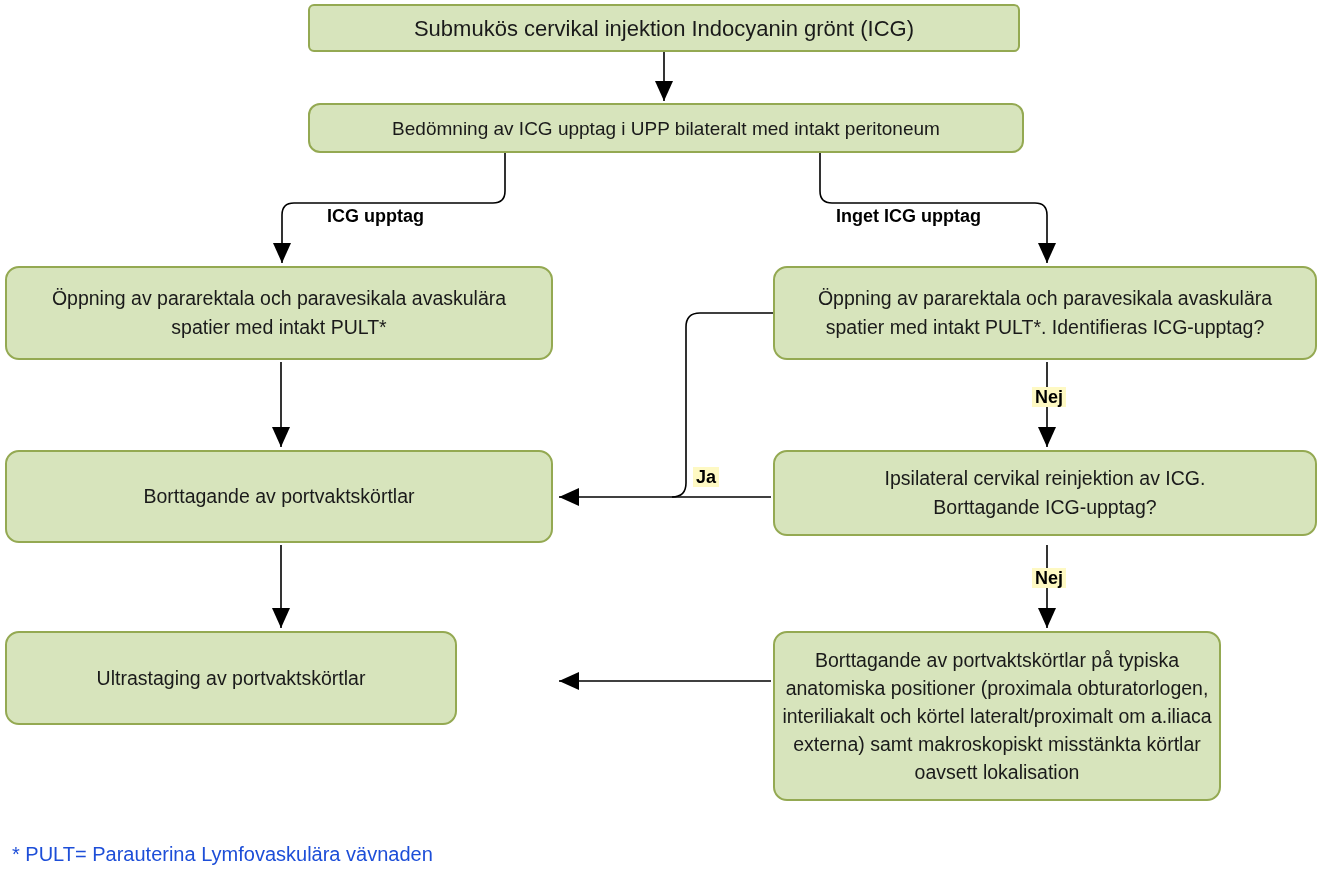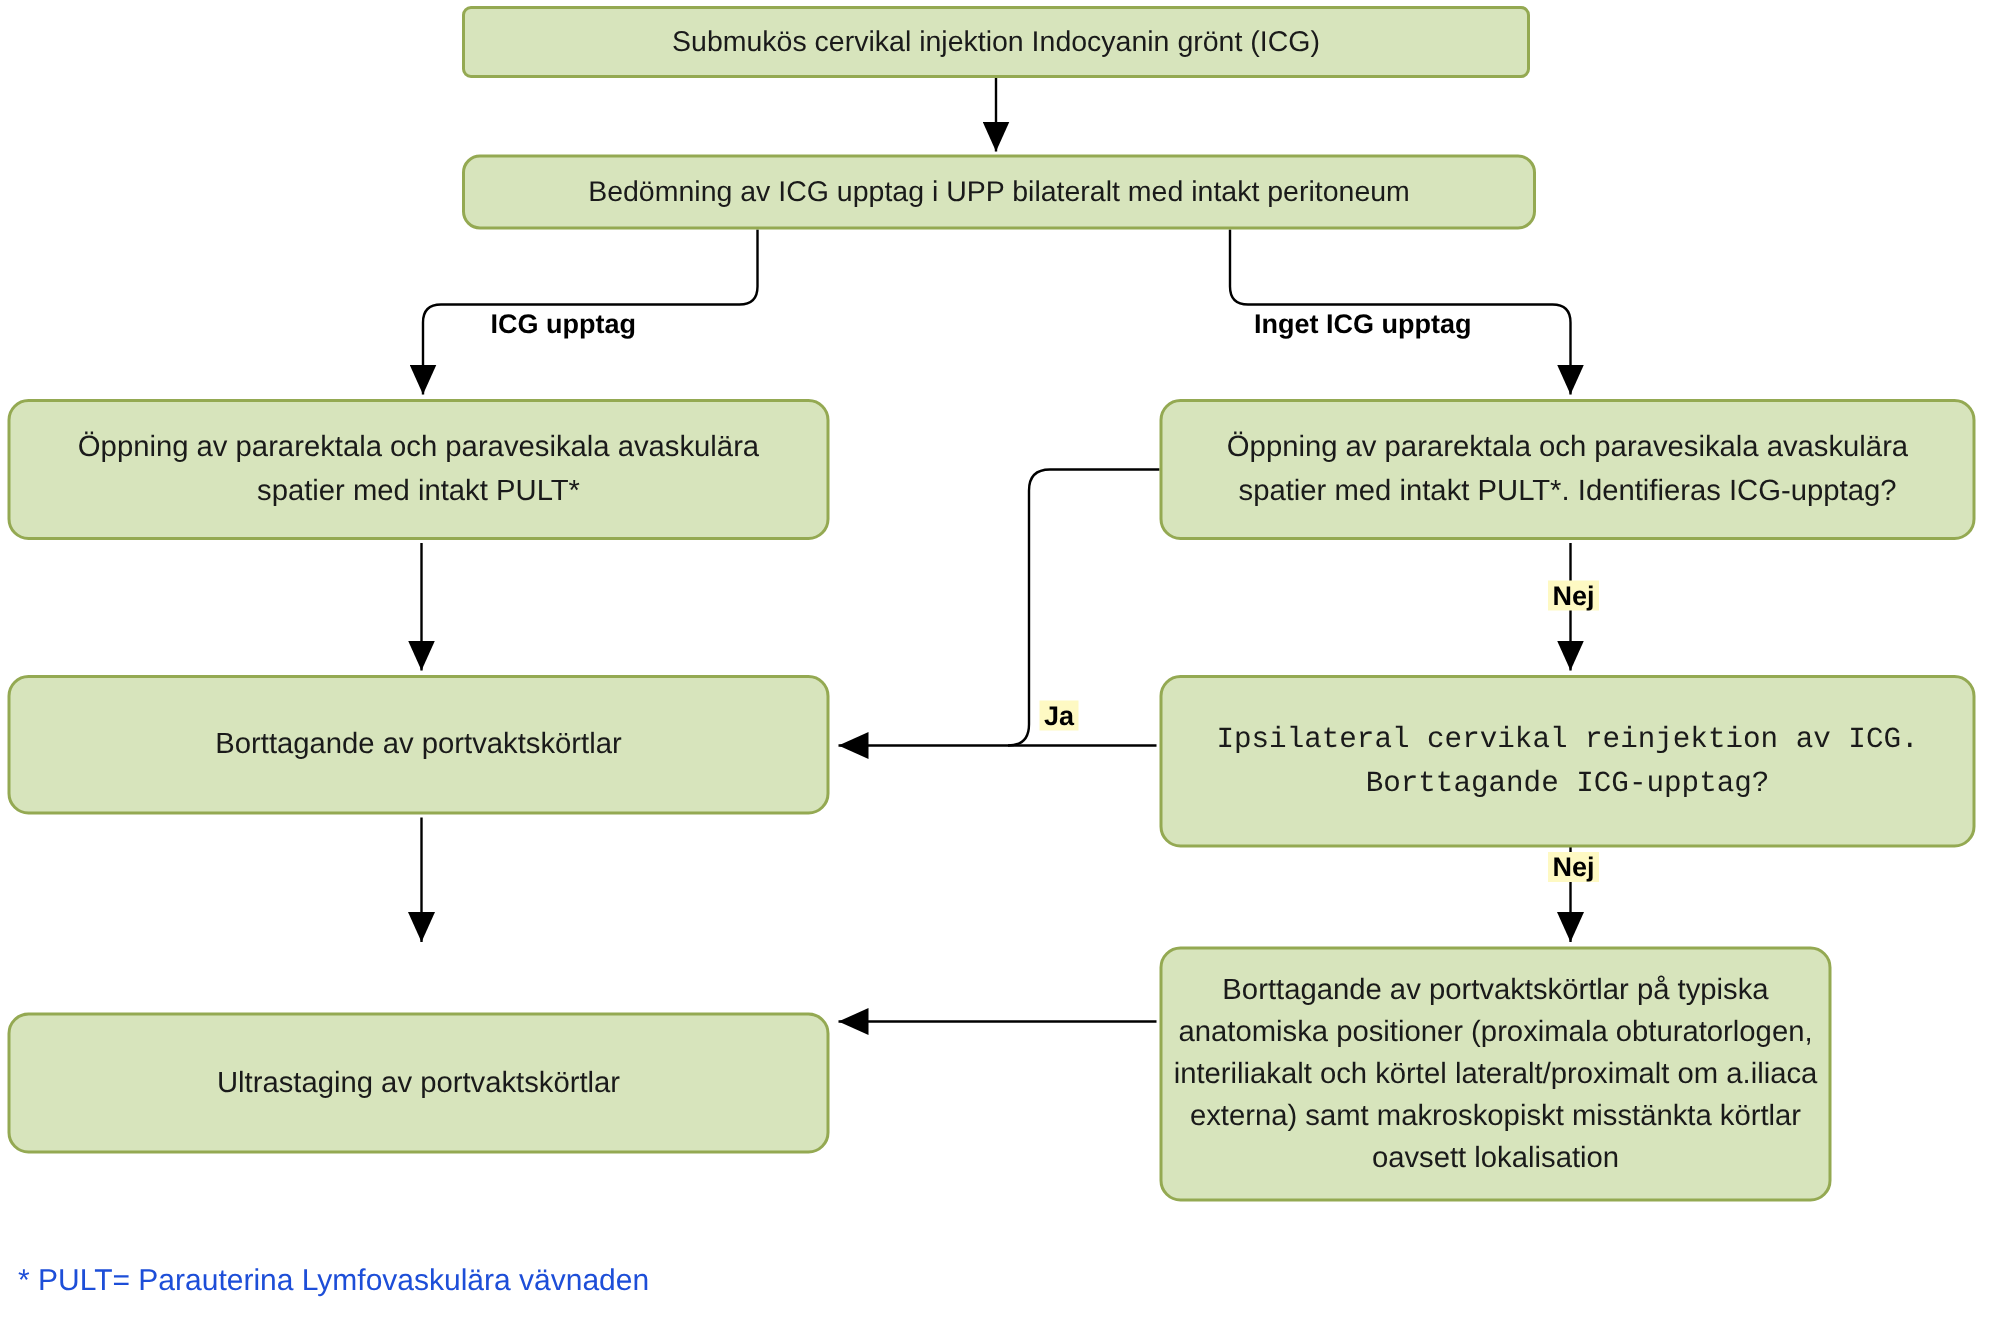--- a/index.html
+++ b/index.html
@@ -64,21 +64,21 @@
       <path d="M 281,362 L 281,447" marker-end="url(#ah)"></path>
       <path d="M 1047,362 L 1047,447" marker-end="url(#ah)"></path>
       <path d="M 773,313 L 700,313 Q 686,313 686,327 L 686,483 Q 686,497 672,497"></path>
       <path d="M 771,497 L 559,497" marker-end="url(#ah)"></path>
       <path d="M 281,545 L 281,628" marker-end="url(#ah)"></path>
       <path d="M 1047,545 L 1047,628" marker-end="url(#ah)"></path>
       <path d="M 771,681 L 559,681" marker-end="url(#ah)"></path>
     </g>
   </svg>
 
-  <div class="node" style="left:308px;top:4px;width:712px;height:48px;border-radius:6px;font-size:19px;">
+  <div class="node" style="left:308px;top:4px;width:712px;height:48px;border-radius:6px;font-size:22px;">
     <div class="ln">Submukös cervikal injektion Indocyanin grönt (ICG)</div>
   </div>
 
   <div class="node" style="left:308px;top:103px;width:716px;height:50px;border-radius:12px;font-size:19px;">
     <div class="ln">Bedömning av ICG upptag i UPP bilateralt med intakt peritoneum</div>
   </div>
 
   <div class="node" style="left:5px;top:266px;width:548px;height:94px;">
     <div class="ln">Öppning av pararektala och paravesikala avaskulära</div>
     <div class="ln">spatier med intakt PULT*</div>
@@ -86,26 +86,26 @@
 
   <div class="node" style="left:773px;top:266px;width:544px;height:94px;">
     <div class="ln">Öppning av pararektala och paravesikala avaskulära</div>
     <div class="ln">spatier med intakt PULT*. Identifieras ICG-upptag?</div>
   </div>
 
   <div class="node" style="left:5px;top:450px;width:548px;height:93px;">
     <div class="ln">Borttagande av portvaktskörtlar</div>
   </div>
 
-  <div class="node" style="left:773px;top:450px;width:544px;height:115px;font-family:Liberation Mono, monospace;">
+  <div class="node" style="left:773px;top:450px;width:544px;height:86px;">
     <div class="ln">Ipsilateral cervikal reinjektion av ICG.</div>
     <div class="ln">Borttagande ICG-upptag?</div>
   </div>
 
-  <div class="node" style="left:5px;top:631px;width:548px;height:94px;margin-top:44px;">
+  <div class="node" style="left:5px;top:631px;width:452px;height:94px;">
     <div class="ln">Ultrastaging  av portvaktskörtlar</div>
   </div>
 
   <div class="node" style="left:773px;top:631px;width:448px;height:170px;line-height:28px;">
     <div class="ln">Borttagande av portvaktskörtlar på typiska</div>
     <div class="ln">anatomiska positioner (proximala obturatorlogen,</div>
     <div class="ln">interiliakalt och körtel lateralt/proximalt om a.iliaca</div>
     <div class="ln">externa) samt makroskopiskt misstänkta körtlar</div>
     <div class="ln">oavsett lokalisation</div>
   </div>

